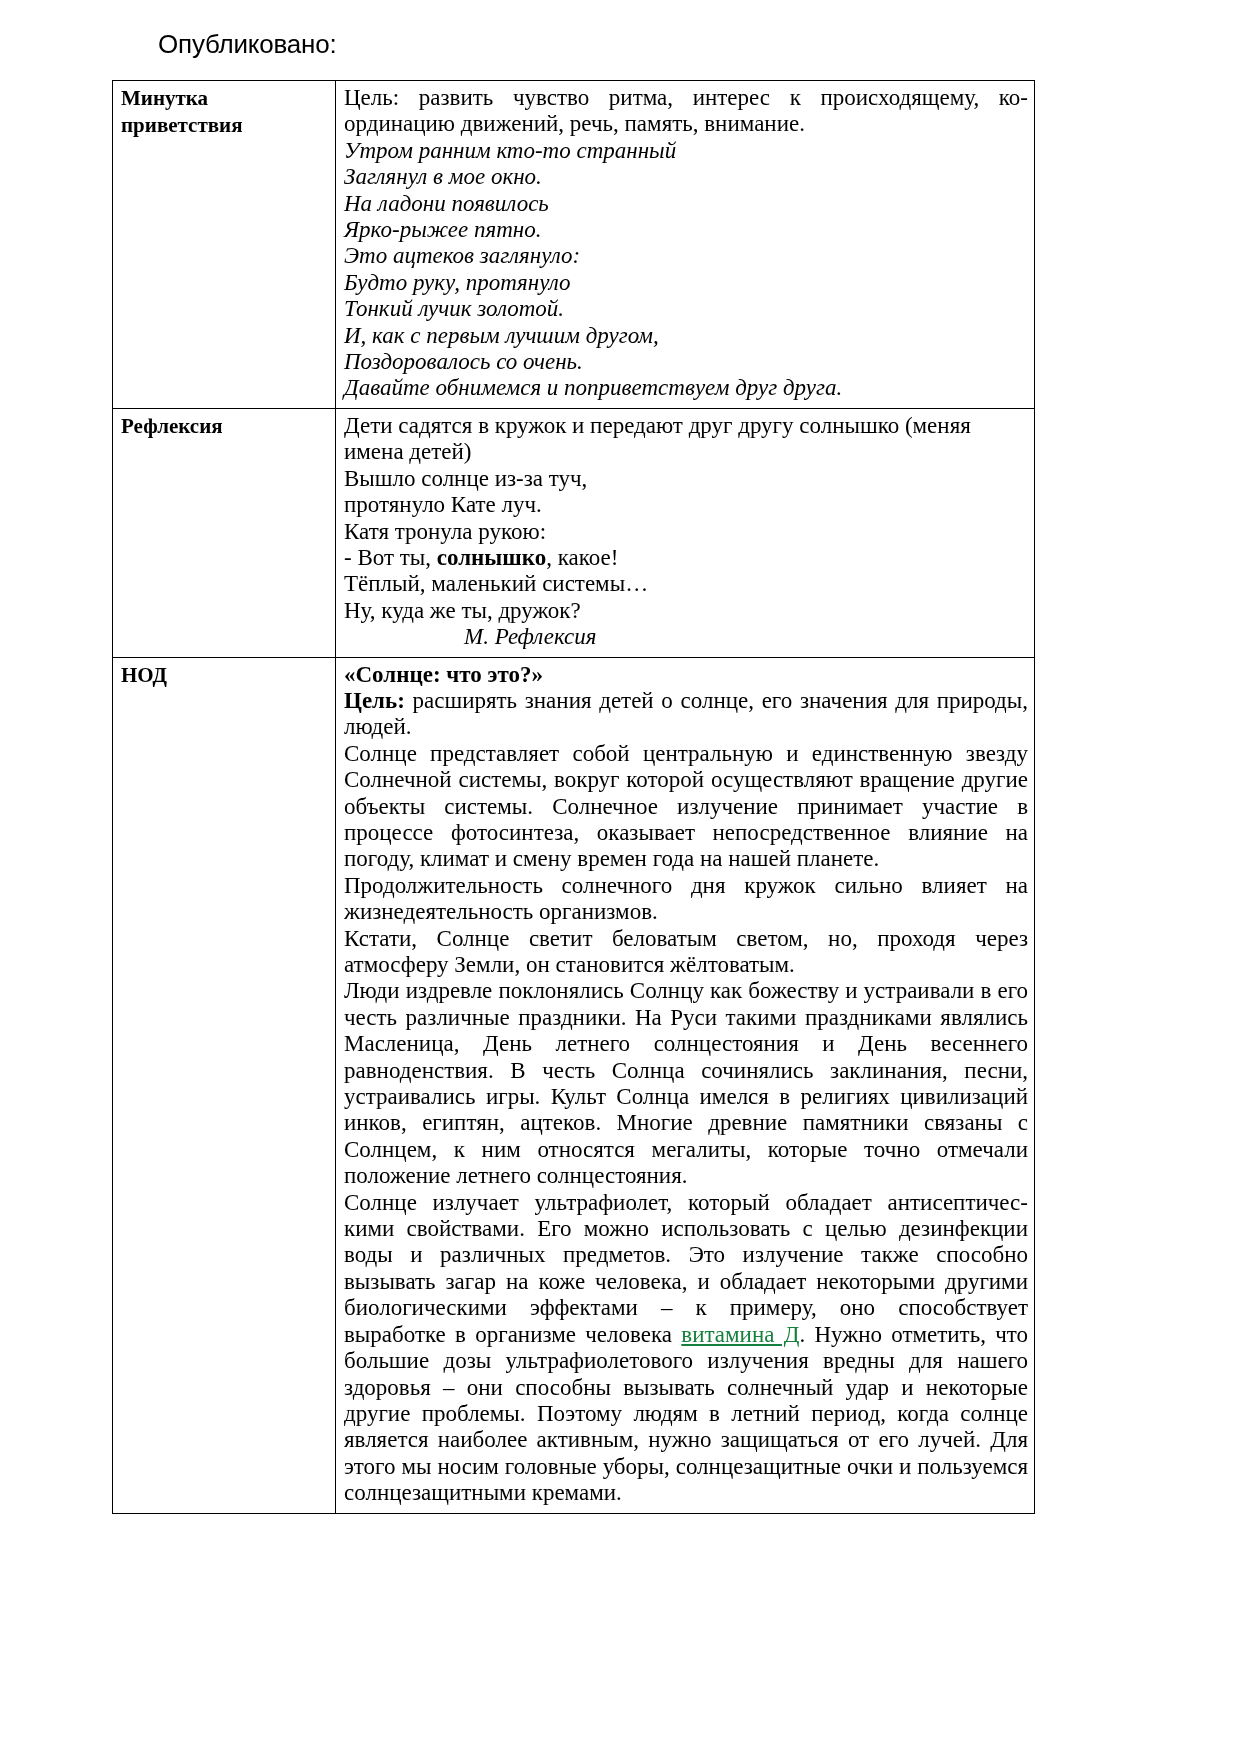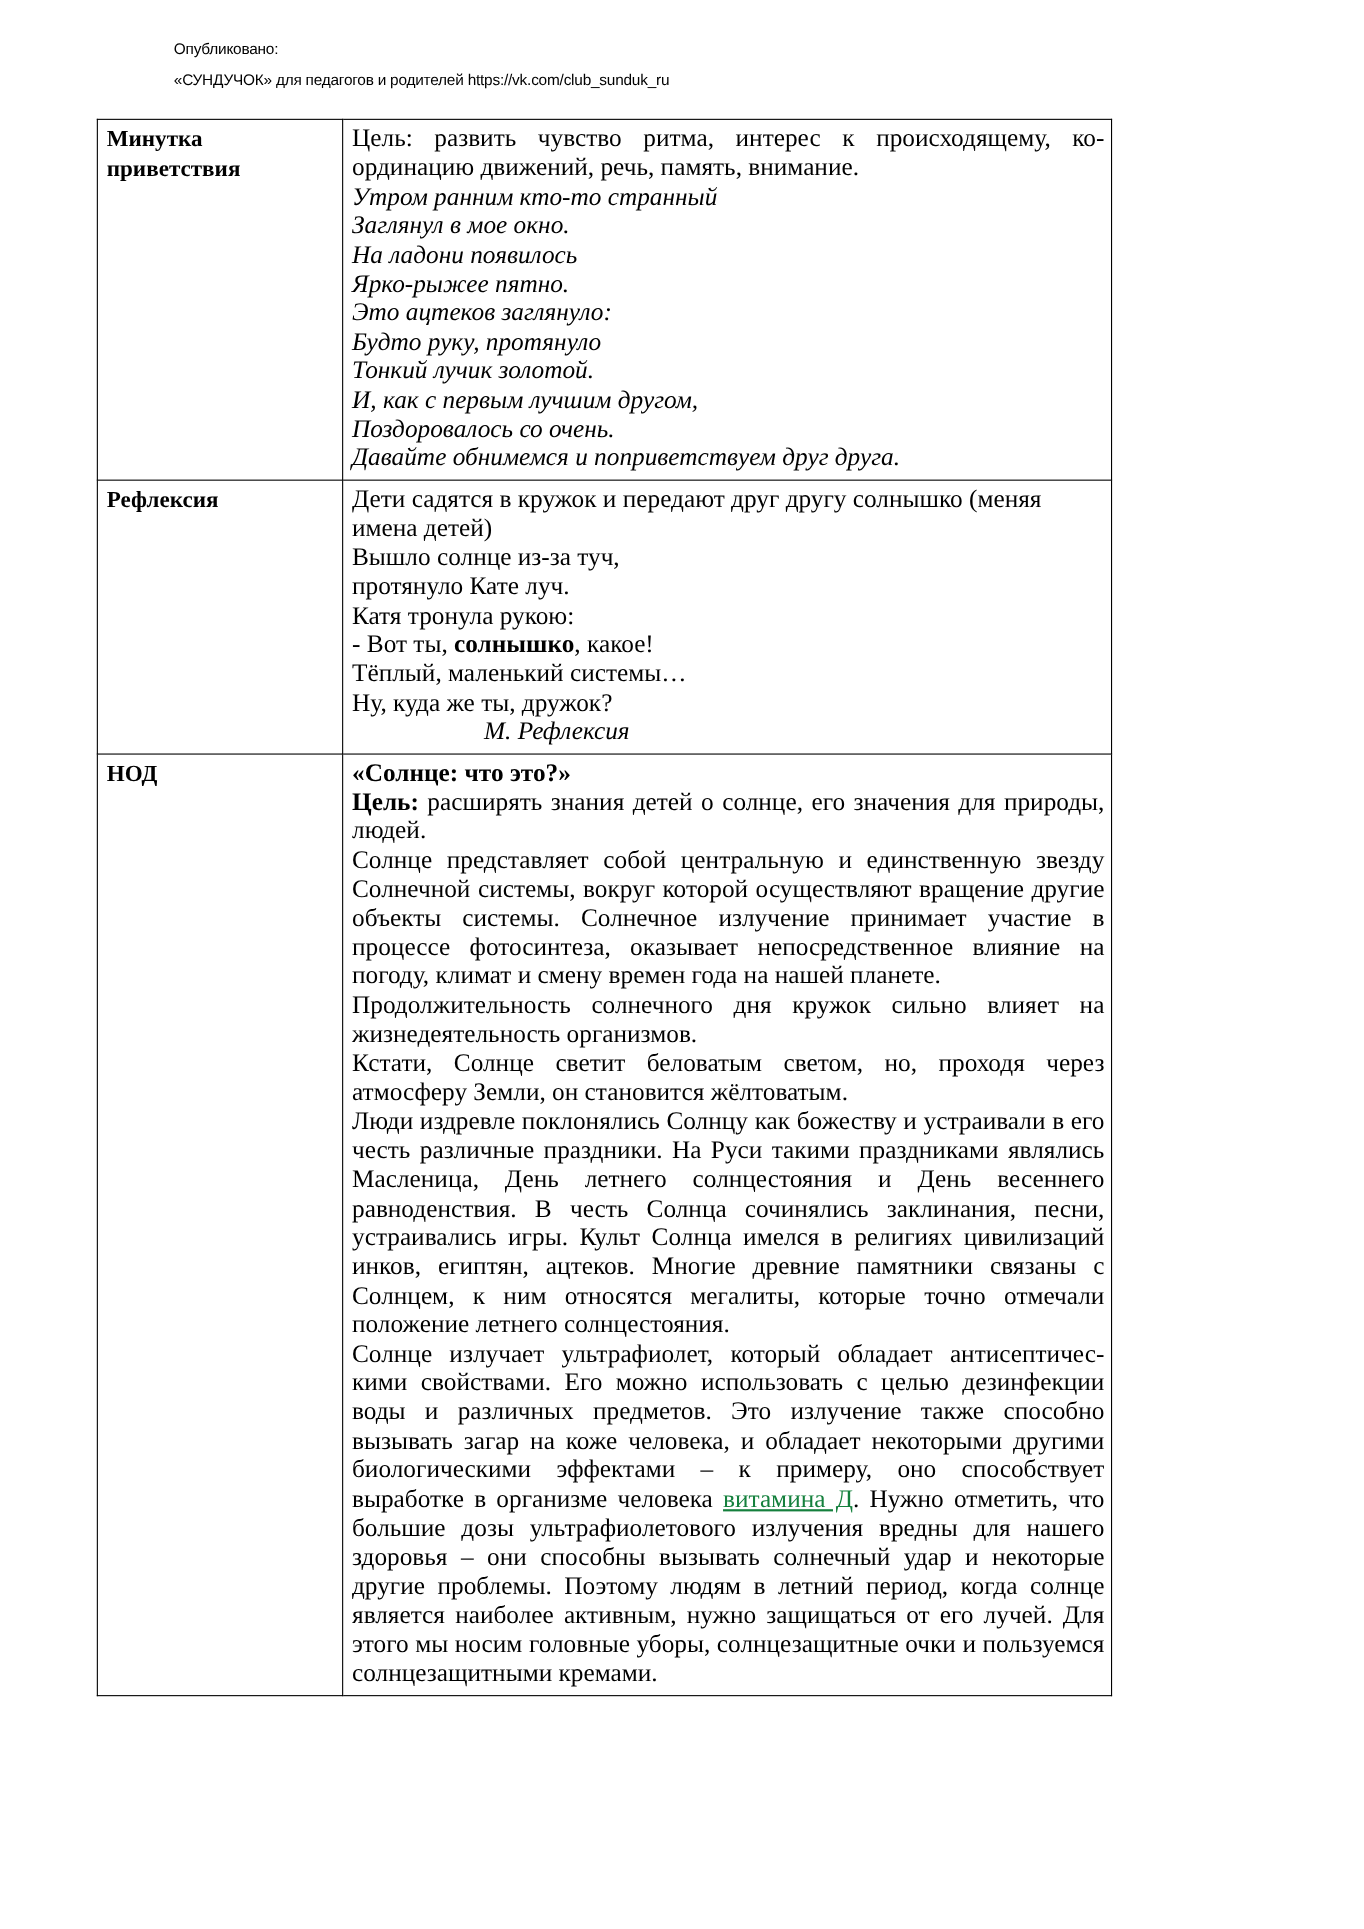--- a/index.html
+++ b/index.html
@@ -22,30 +22,30 @@
     box-sizing: border-box;
     padding: 30px 0 0 0;
     position: relative;
   }
 
   
   .header {
     margin-left: 158px;
     margin-bottom: 22px;
     font-family: "Liberation Sans", "DejaVu Sans", sans-serif;
-    font-size: 14px;
+    font-size: 26px;
     line-height: 28px;
     letter-spacing: -0.2px;
     color: #000;
   }
   .header-line { white-space: nowrap; }
 
   
   .doc-table {
-    margin-left: 88px;
+    margin-left: 112px;
     width: 892px;
     border-collapse: collapse;
     table-layout: fixed;
     border-radius: 20px;
   }
   .doc-table td {
     border: 1.6px solid #000000;
     vertical-align: top;
     padding: 4px 6px 6px 8px;
   }
@@ -84,21 +84,20 @@
     text-justify: inter-word;
   }
 </style>
 </head>
 <body>
 
 <div class="page">
 
   <div class="header">
     <div class="header-line">Опубликовано:</div>
-    <div class="header-line">«СУНДУЧОК» для педагогов и родителей https://vk.com/club_sunduk_ru</div>
   </div>
 
   <table class="doc-table">
     <tbody>
 
       <tr>
         <td class="col-label">
           <div class="label-text">Минутка приветствия</div>
         </td>
         <td class="col-body">

